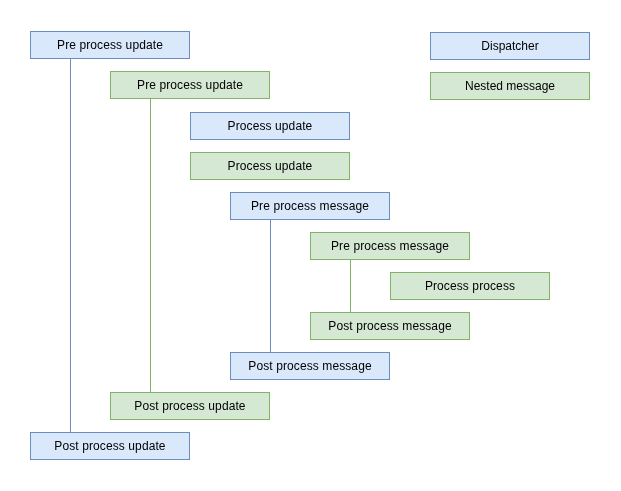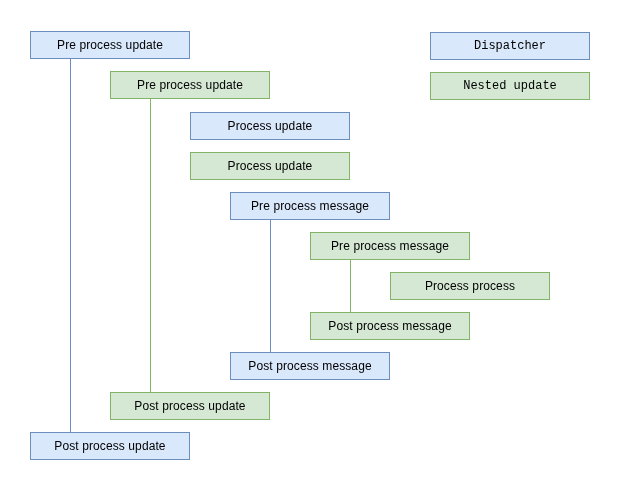--- a/index.html
+++ b/index.html
@@ -55,21 +55,20 @@
     position: absolute;
     box-sizing: border-box;
     display: flex;
     align-items: center;
     justify-content: center;
     font-size: 12px;
     color: #000000;
     border-width: 1px;
     border-style: solid;
     white-space: nowrap;
-    font-family: Liberation Mono, monospace;
   }
   .legend-node.dispatcher {
     background: #dae8fc;
     border-color: #6c8ebf;
   }
   .legend-node.nested-router {
     background: #d5e8d4;
     border-color: #82b366;
   }
 </style>
@@ -89,15 +88,15 @@
   <div class="node nested-router" style="left:190px; top:152px; width:160px; height:28px;">Process update</div>
   <div class="node dispatcher" style="left:230px; top:192px; width:160px; height:28px;">Pre process message</div>
   <div class="node nested-router" style="left:310px; top:232px; width:160px; height:28px;">Pre process message</div>
   <div class="node nested-router" style="left:390px; top:272px; width:160px; height:28px;">Process process</div>
   <div class="node nested-router" style="left:310px; top:312px; width:160px; height:28px;">Post process message</div>
   <div class="node dispatcher" style="left:230px; top:352px; width:160px; height:28px;">Post process message</div>
   <div class="node nested-router" style="left:110px; top:392px; width:160px; height:28px;">Post process update</div>
   <div class="node dispatcher" style="left:30px;  top:432px; width:160px; height:28px;">Post process update</div>
 
   <div class="legend-node dispatcher" style="left:430px; top:32px; width:160px; height:28px;">Dispatcher</div>
-  <div class="legend-node nested-router" style="left:430px; top:72px; width:160px; height:28px;">Nested update</div>
+  <div class="legend-node nested-router" style="left:430px; top:72px; width:160px; height:28px;">Nested message</div>
 
 </div>
 
 </body></html>

